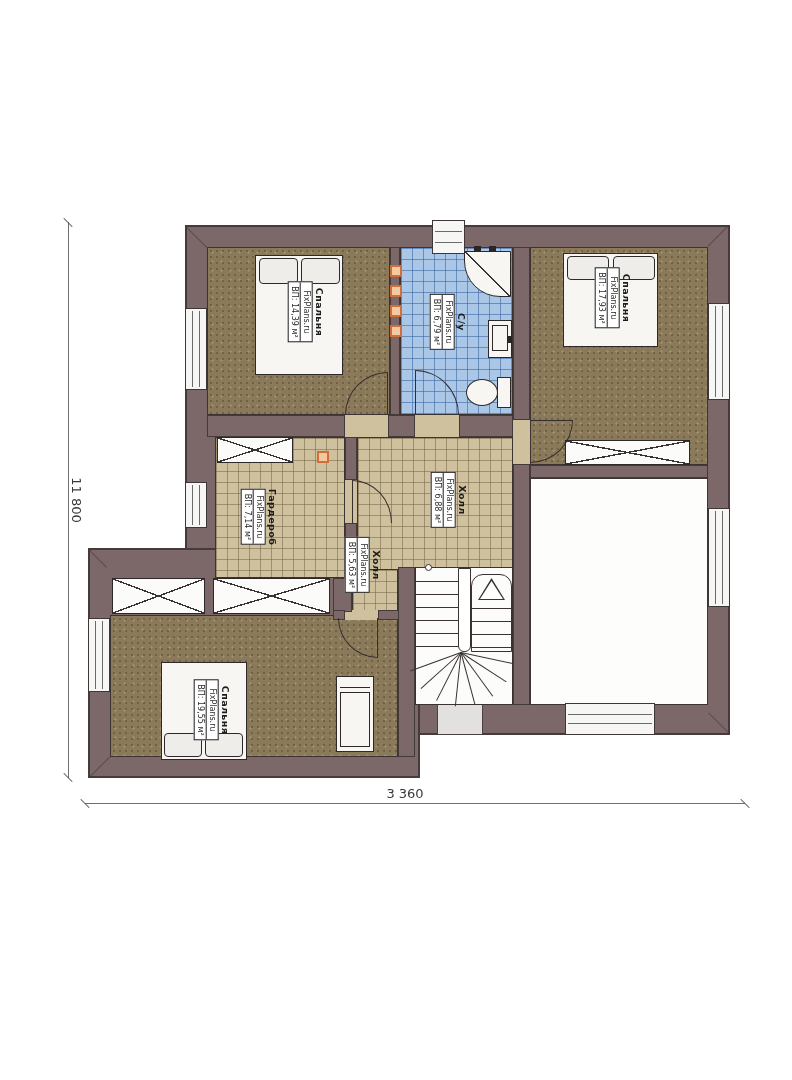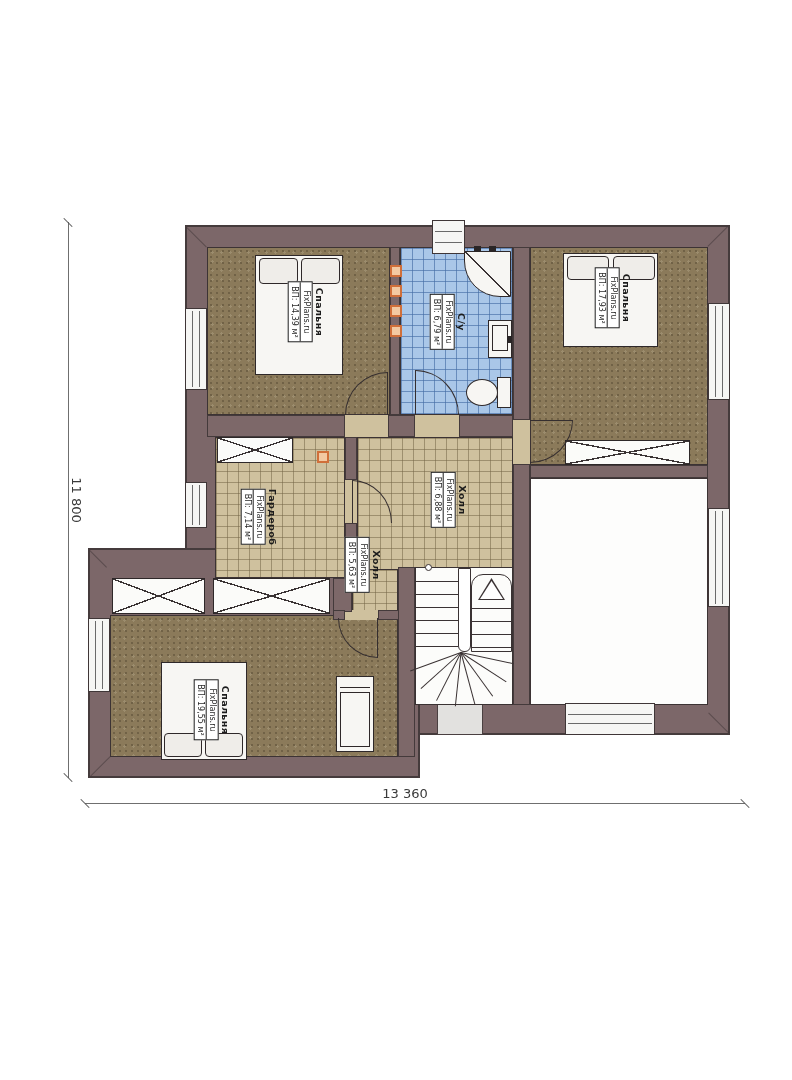--- a/index.html
+++ b/index.html
@@ -257,15 +257,15 @@
   </div>
 
   <div class="abs dim-line" style="left:68px;top:222px;width:1px;height:556px;"></div>
   <div class="dim-tick" style="left:62px;top:222px;transform:rotate(45deg);"></div>
   <div class="dim-tick" style="left:62px;top:777px;transform:rotate(45deg);"></div>
   <div class="dim-text" style="left:76px;top:500px;transform:translate(-50%,-50%) rotate(90deg);">11 800</div>
 
   <div class="abs dim-line" style="left:85px;top:803px;width:660px;height:1px;"></div>
   <div class="dim-tick" style="left:79px;top:803px;transform:rotate(45deg);"></div>
   <div class="dim-tick" style="left:739px;top:803px;transform:rotate(45deg);"></div>
-  <div class="dim-text" style="left:405px;top:793px;transform:translate(-50%,-50%);">13 360</div>
+  <div class="dim-text" style="left:405px;top:793px;transform:translate(-50%,-50%);">3 360</div>
 
 </div>
 
 </body></html>

